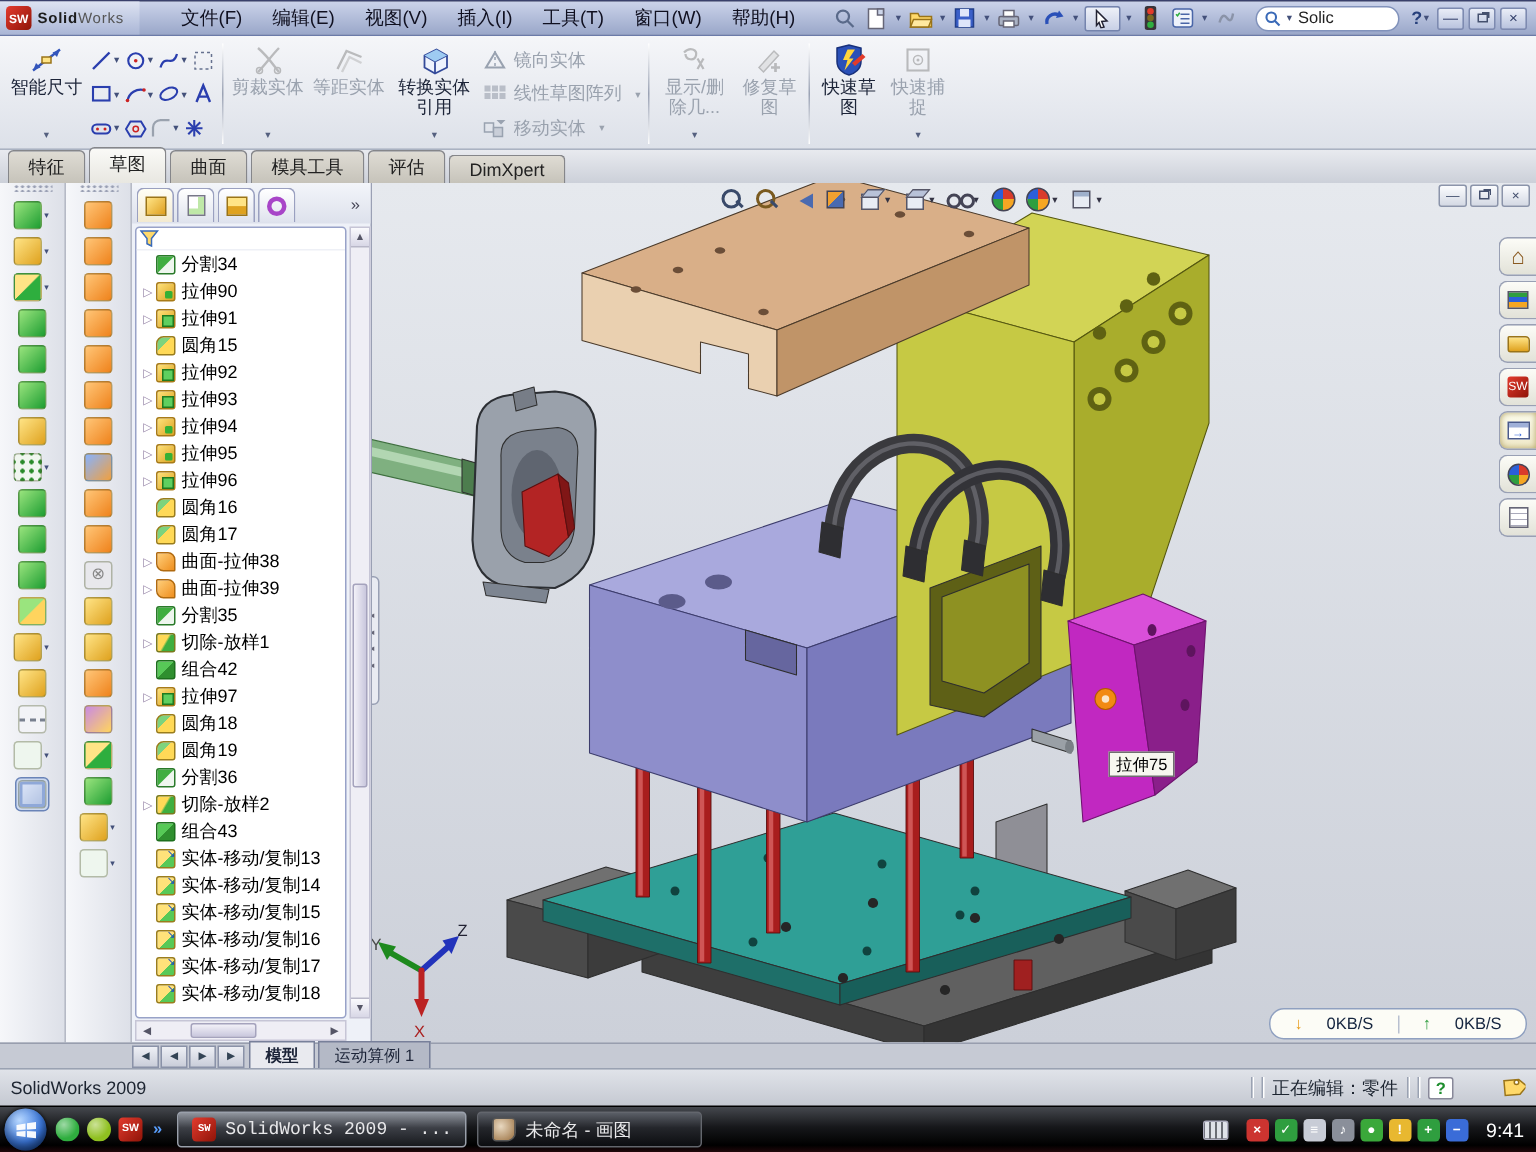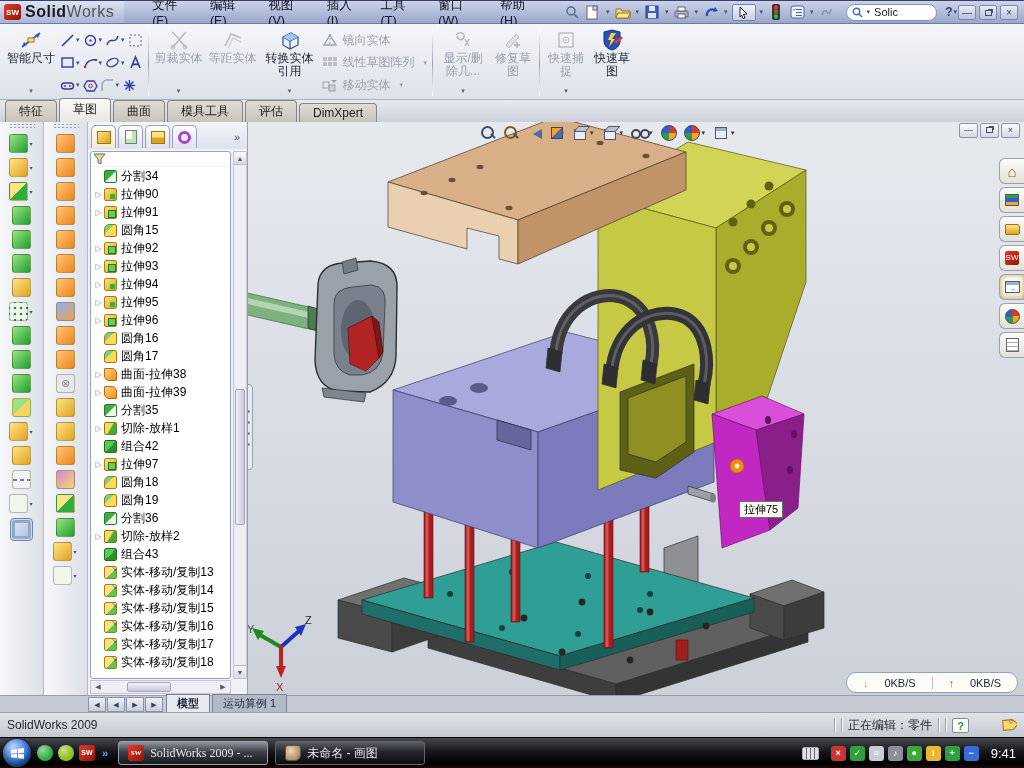--- a/index.html
+++ b/index.html
@@ -3,21 +3,21 @@
 <meta charset="utf-8">
 <style>
 *{margin:0;padding:0;box-sizing:border-box}
 html,body{width:1024px;height:768px;overflow:hidden;font-family:"Liberation Sans","DejaVu Sans",sans-serif}
 #screen{position:relative;width:1024px;height:768px;background:#cdd1da}
 
 
 #titlebar{position:absolute;left:0;top:0;width:1024px;height:24px;background:linear-gradient(#cbd3ea,#9aa7c9);border-top:1px solid #39406b;border-bottom:1px solid #6b7aa8;display:flex;align-items:center}
 .logo{display:flex;align-items:center;gap:4px;padding:0 10px 0 4px;background:linear-gradient(#dde3f2,#aab6d6);height:100%}
 .logo-cube{width:17px;height:16px;background:linear-gradient(135deg,#e33b2e,#8f1408);border-radius:3px;color:#fff;font-size:8px;font-weight:bold;display:flex;align-items:center;justify-content:center}
-.logo-text{font-size:16px;color:#1c1c1c;letter-spacing:.5px}
+.logo-text{font-size:10px;color:#1c1c1c;letter-spacing:.5px}
 .logo-text b{font-weight:bold}
 .logo-text span{color:#555}
 #menubar{display:flex;margin-left:18px}
 .menu-item{font-size:12.5px;color:#101020;padding:3px 10px;cursor:default}
 .tb-tools{display:flex;align-items:center;gap:3px;margin-left:14px}
 .ti{width:18px;height:17px;border-radius:2px;display:flex;align-items:center;justify-content:center}
 .car{font-size:7px;color:#43507a;margin:0 1px}
 .ti.sel-box{border:1px solid #7584ad;background:linear-gradient(#eef1f8,#c8d0e6);width:24px}
 .searchbox{margin-left:10px;width:96px;height:17px;background:#fff;border:1px solid #8192bb;border-radius:9px;display:flex;align-items:center;padding:0 5px;gap:3px}
 .searchbox input{border:none;outline:none;width:52px;font-size:11px;color:#222;background:transparent;font-family:inherit}
@@ -448,40 +448,40 @@
     <div class="cmb dis">
       <span class="cic">
           <svg width="22" height="22">
             <path d="M4 16 L14 5 L17 8 L7 19 Z" fill="#ccd1da" stroke="#778"></path>
             <path d="M15 13 L15 19 M12 16 L18 16" stroke="#778" stroke-width="1.8"></path>
           </svg>
         </span>
       <span class="lb" style="max-width:40px">修复草图</span>
     </div>
     <div class="cmsep"></div>
+    <div class="cmb">
+      <span class="cic">
+          <svg width="24" height="24">
+            <path d="M4 4 L12 2 L20 4 L20 13 C20 18 16 21 12 22 C8 21 4 18 4 13 Z" fill="#2a50b8" stroke="#18307a"></path>
+            <path d="M11 5 L16 5 L12 11 L15 11 L9 19 L11 12 L8 12 Z" fill="#ffd43a"></path>
+            <path d="M14 14 L21 8 L23 10 L16 16 Z" fill="#e23b2a"></path>
+          </svg>
+        </span>
+      <span class="lb" style="max-width:40px">快速草图</span>
+    </div>
     <div class="cmb dis">
       <span class="cic">
           <svg width="22" height="22">
             <rect x="4" y="4" width="14" height="14" fill="none" stroke="#778" stroke-width="1.4"></rect>
             <circle cx="11" cy="11" r="3" fill="none" stroke="#778"></circle>
             <circle cx="11" cy="11" r="1" fill="#778"></circle>
           </svg>
         </span>
       <span class="lb" style="max-width:40px">快速捕捉</span>
       <span class="dd">▾</span>
-    </div>
-    <div class="cmb">
-      <span class="cic">
-          <svg width="24" height="24">
-            <path d="M4 4 L12 2 L20 4 L20 13 C20 18 16 21 12 22 C8 21 4 18 4 13 Z" fill="#2a50b8" stroke="#18307a"></path>
-            <path d="M11 5 L16 5 L12 11 L15 11 L9 19 L11 12 L8 12 Z" fill="#ffd43a"></path>
-            <path d="M14 14 L21 8 L23 10 L16 16 Z" fill="#e23b2a"></path>
-          </svg>
-        </span>
-      <span class="lb" style="max-width:40px">快速草图</span>
     </div>
   </div>
 
   <div id="tabrow">
       <span class="rtab">特征</span>
       <span class="rtab active">草图</span>
       <span class="rtab">曲面</span>
       <span class="rtab">模具工具</span>
       <span class="rtab">评估</span>
       <span class="rtab">DimXpert</span>
@@ -1056,21 +1056,21 @@
           </g>
         </svg>
     </div>
     <div class="ql" id="quicklaunch">
         <span class="qli" style="background: radial-gradient(circle at 35% 30%, rgba(255, 255, 255, 0.533), transparent 60%), rgb(47, 174, 63);"></span>
         <span class="qli" style="background: radial-gradient(circle at 35% 30%, rgba(255, 255, 255, 0.533), transparent 60%), rgb(143, 192, 32);"></span>
         <span class="qli sw">SW</span>
       </div>
     <span class="ql-chev">»</span>
     <div id="tasks" style="display:flex">
-        <button class="task active" style="font-family: Liberation Serif, serif;">
+        <button class="task active" style="font-family: Liberation Mono, monospace;">
           <span class="tic solidworks">SW</span>
           <span>SolidWorks 2009 - ...</span>
         </button>
         <button class="task" style="font-family: inherit;">
           <span class="tic paint"></span>
           <span>未命名 - 画图</span>
         </button>
       </div>
     <div class="traywrap">
       <span class="kbd"></span>

